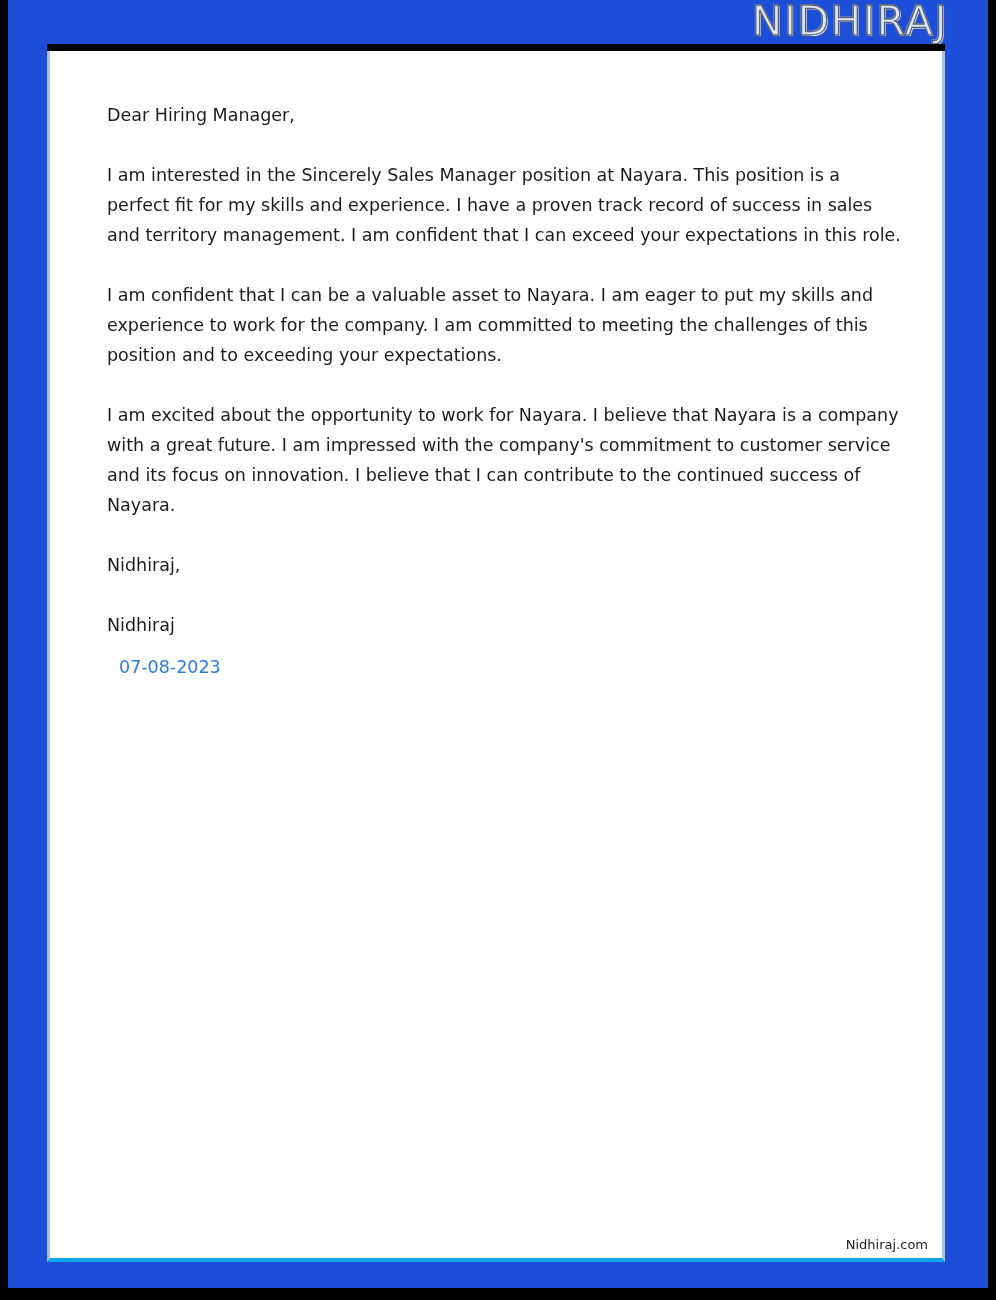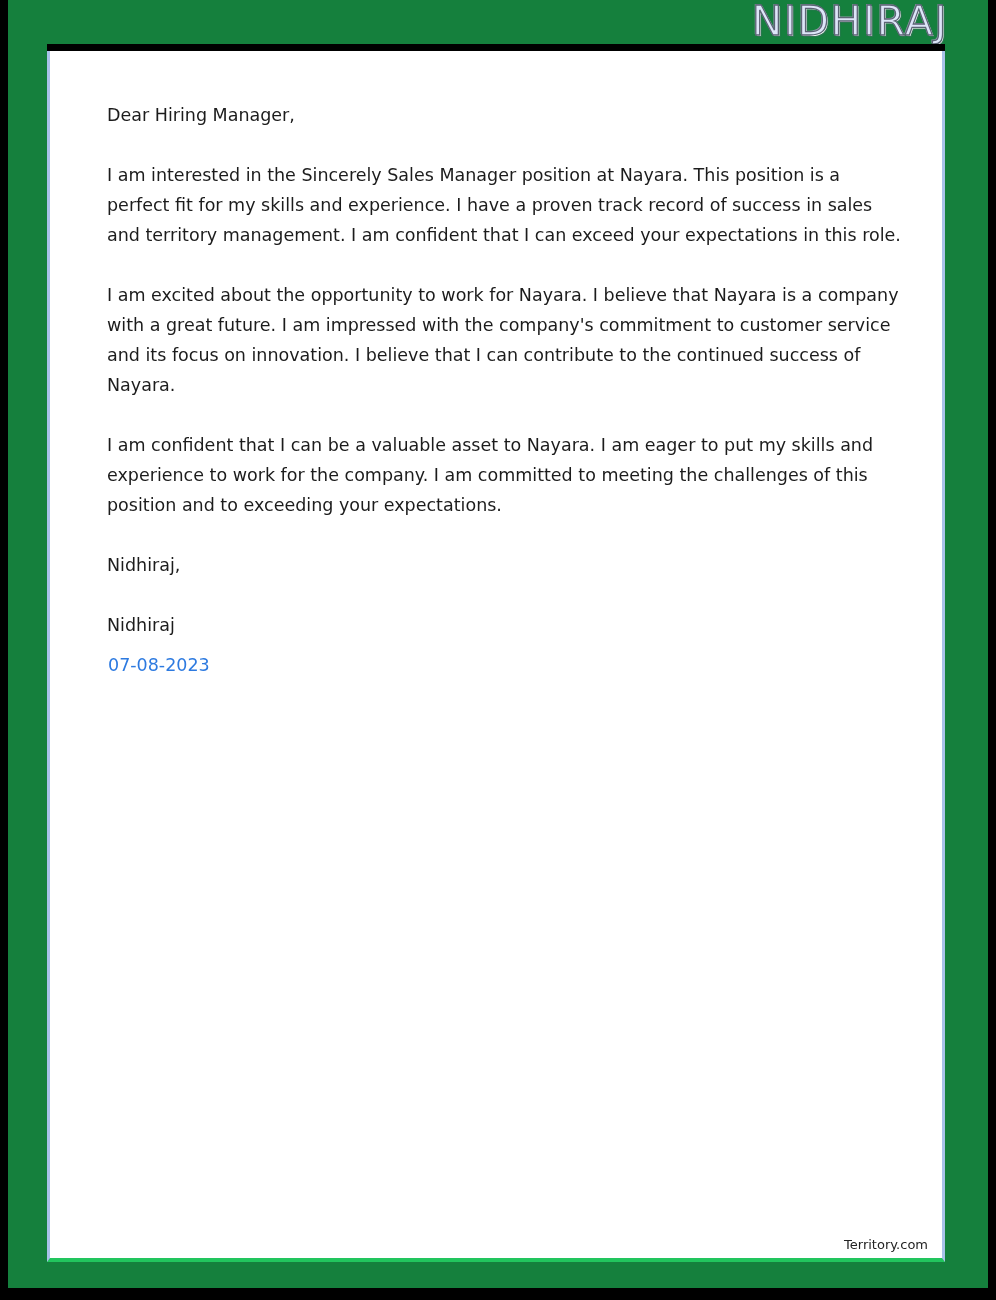--- a/index.html
+++ b/index.html
@@ -14,21 +14,21 @@
     overflow: hidden;
   }
 
   
   .page {
     position: absolute;
     left: 8px;
     top: 0px;
     width: 980px;
     height: 1288px;
-    background: #15803d;
+    background: #1d4ed8;
     box-sizing: border-box;
   }
 
   
   .header {
     position: absolute;
     left: 0;
     top: 0;
     width: 980px;
     height: 44px;
@@ -64,21 +64,21 @@
   
   .card {
     position: absolute;
     left: 39px;
     top: 51px;
     width: 898px;
     height: 1211px;
     background: #ffffff;
     border-left: 3px solid #a9c2ea;
     border-right: 3px solid #a9c2ea;
-    border-bottom: 4px solid #22c55e;
+    border-bottom: 4px solid #0ea5e9;
     box-sizing: border-box;
   }
 
   .letter-body {
     position: absolute;
     left: 57px;
     top: 49px;
     width: 800px;
   }
 
@@ -91,21 +91,21 @@
     line-height: 30px;
     color: #1c1c1c;
     font-weight: 400;
   }
   .salutation { margin-bottom: 30px; }
   .para { margin-bottom: 30px; }
   .closing { margin-bottom: 30px; }
   .signature-name { margin-bottom: 10px; }
 
   .signature-date {
-    margin: 1px;
+    margin: 12px;
     font-size: 17.5px;
     line-height: 30px;
     color: #2d7ae0;
     font-weight: 400;
   }
 
   .footer-brand {
     position: absolute;
     right: 14px;
     bottom: 4px;
@@ -127,29 +127,29 @@
   <div class="top-rule"></div>
 
   <div class="card">
 
     <div class="letter-body">
 
       <p class="salutation">Dear Hiring Manager,</p>
 
       <p class="para">I am interested in the Sincerely Sales Manager position at Nayara. This position is a perfect fit for my skills and experience. I have a proven track record of success in sales and territory management. I am confident that I can exceed your expectations in this role.</p>
 
+      <p class="para">I am confident that I can be a valuable asset to Nayara. I am eager to put my skills and experience to work for the company. I am committed to meeting the challenges of this position and to exceeding your expectations.</p>
+
       <p class="para">I am excited about the opportunity to work for Nayara. I believe that Nayara is a company with a great future. I am impressed with the company's commitment to customer service and its focus on innovation. I believe that I can contribute to the continued success of Nayara.</p>
-
-      <p class="para">I am confident that I can be a valuable asset to Nayara. I am eager to put my skills and experience to work for the company. I am committed to meeting the challenges of this position and to exceeding your expectations.</p>
 
       <p class="closing">Nidhiraj,</p>
 
       <p class="signature-name">Nidhiraj</p>
 
       <p class="signature-date">07-08-2023</p>
 
     </div>
 
-    <div class="footer-brand">Territory.com</div>
+    <div class="footer-brand">Nidhiraj.com</div>
 
   </div>
 
 </div>
 
 </body></html>

